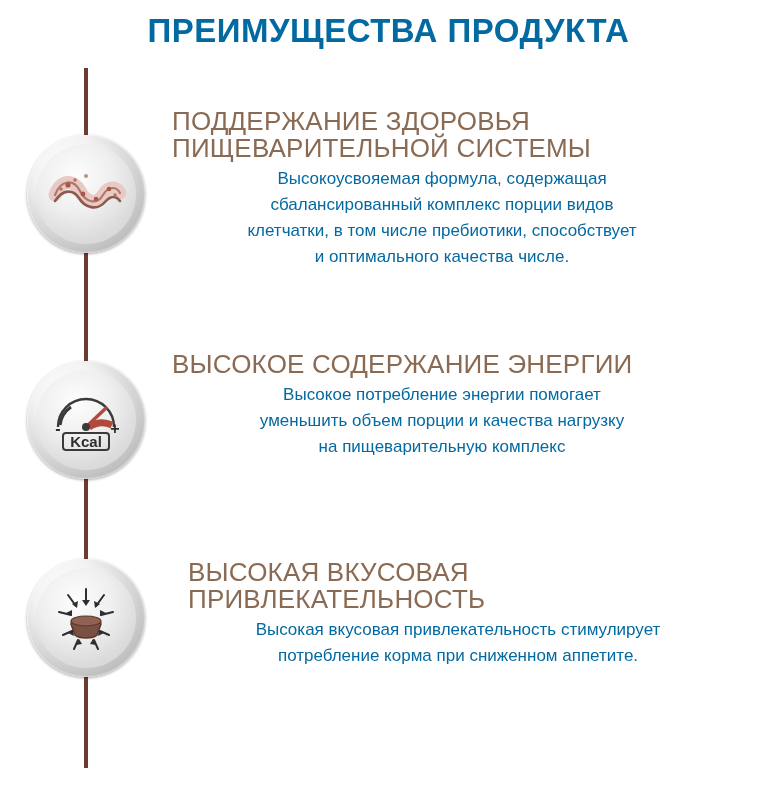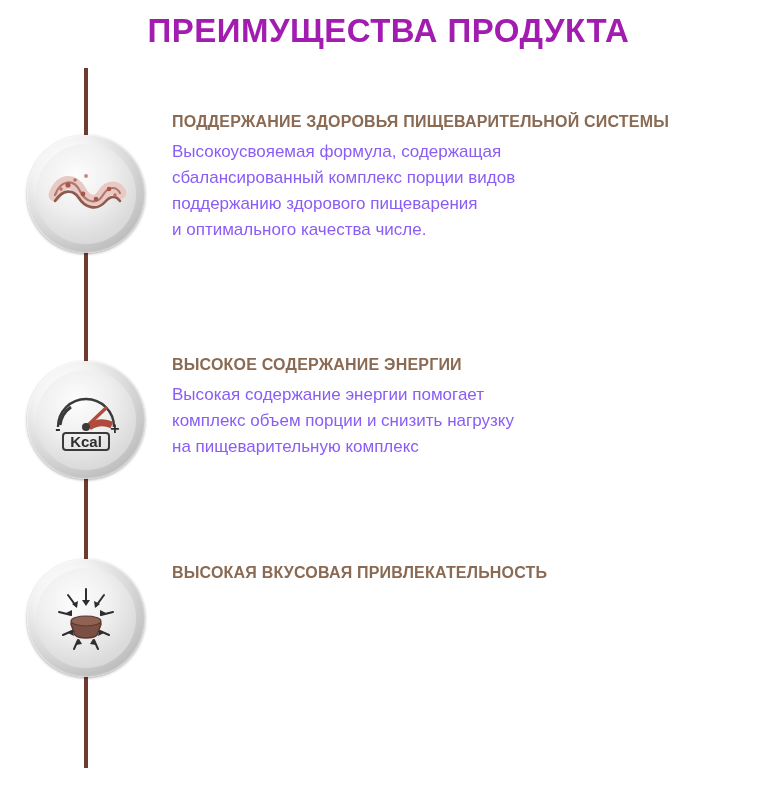--- a/index.html
+++ b/index.html
@@ -21,21 +21,21 @@
   }
   .main-title {
     position: absolute;
     left: 0;
     top: 12px;
     width: 777px;
     text-align: center;
     font-size: 33px;
     font-weight: bold;
     letter-spacing: 0.5px;
-    color: #a21caf;
+    color: #0369a1;
     font-family: "Liberation Sans", sans-serif;
   }
   
   .timeline {
     position: absolute;
     left: 84px;
     top: 68px;
     width: 4px;
     height: 700px;
     background: #6e3b30;
@@ -80,36 +80,37 @@
   .badge svg { position: absolute; left: 0; top: 0; }
 
   
   .text-block {
     position: absolute;
     left: 172px;
     width: 540px;
   }
   .text-block.t0 { top: 8px; }
   .text-block.t1 { top: 1px; }
-  .text-block.t2 { top: 6px; }
+  .text-block.t2 { top: 6px; margin-left: 16px; }
   .b-title {
     color: #8a6a52;
-    font-size: 16px;
-    font-weight: bold;
+    font-size: 26px;
+    font-weight: normal;
     line-height: 27px;
     letter-spacing: 0.2px;
     margin: 0 0 4px 0;
     font-family: "Liberation Sans", sans-serif;
   }
   .b-body {
-    color: #8b5cf6;
+    color: #0369a1;
     font-size: 17px;
     line-height: 26px;
     margin: 0;
     font-family: "Liberation Sans", sans-serif;
+    text-align: center;
   }
   .b-body .ln { display: block; white-space: nowrap; }
 </style>
 </head>
 <body>
 
 <div class="page">
 
   <div class="main-title">ПРЕИМУЩЕСТВА ПРОДУКТА</div>
 
@@ -137,21 +138,21 @@
         </svg>
       </div>
       <div class="text-block t0">
         <div class="b-title">
           <span class="ln">ПОДДЕРЖАНИЕ ЗДОРОВЬЯ</span>
           <span class="ln">ПИЩЕВАРИТЕЛЬНОЙ СИСТЕМЫ</span>
         </div>
         <div class="b-body">
           <span class="ln">Высокоусвояемая формула, содержащая</span>
           <span class="ln">сбалансированный комплекс порции видов</span>
-          <span class="ln">поддержанию здорового пищеварения</span>
+          <span class="ln">клетчатки, в том числе пребиотики, способствует</span>
           <span class="ln">и оптимального качества числе.</span>
         </div>
       </div>
     </div>
 
     <div class="benefit b1">
       <div class="badge pos1">
         <div class="inner-ring"></div>
         <svg width="118" height="118" viewBox="0 0 118 118">
           <g>
@@ -165,22 +166,22 @@
             <text x="31" y="73" font-family="Liberation Sans, sans-serif" font-size="16" font-weight="bold" fill="#2e2e2e" text-anchor="middle">-</text>
             <text x="88" y="73" font-family="Liberation Sans, sans-serif" font-size="16" font-weight="bold" fill="#2e2e2e" text-anchor="middle">+</text>
           </g>
         </svg>
       </div>
       <div class="text-block t1">
         <div class="b-title">
           <span class="ln">ВЫСОКОЕ СОДЕРЖАНИЕ ЭНЕРГИИ</span>
         </div>
         <div class="b-body">
-          <span class="ln">Высокая содержание энергии помогает</span>
-          <span class="ln">комплекс объем порции и снизить нагрузку</span>
+          <span class="ln">Высокое потребление энергии помогает</span>
+          <span class="ln">уменьшить объем порции и качества нагрузку</span>
           <span class="ln">на пищеварительную комплекс</span>
         </div>
       </div>
     </div>
 
     <div class="benefit b2">
       <div class="badge pos2">
         <div class="inner-ring"></div>
         <svg width="118" height="118" viewBox="0 0 118 118">
           <g fill="#2e2e2e" stroke="#2e2e2e">
@@ -209,17 +210,21 @@
               <polygon points="66,80 69,86 63,85"></polygon>
             </g>
           </g>
         </svg>
       </div>
       <div class="text-block t2">
         <div class="b-title">
           <span class="ln">ВЫСОКАЯ ВКУСОВАЯ</span>
           <span class="ln">ПРИВЛЕКАТЕЛЬНОСТЬ</span>
         </div>
+        <div class="b-body">
+          <span class="ln">Высокая вкусовая привлекательность стимулирует</span>
+          <span class="ln">потребление корма при сниженном аппетите.</span>
+        </div>
       </div>
     </div>
 
   </div>
 </div>
 
 </body></html>

